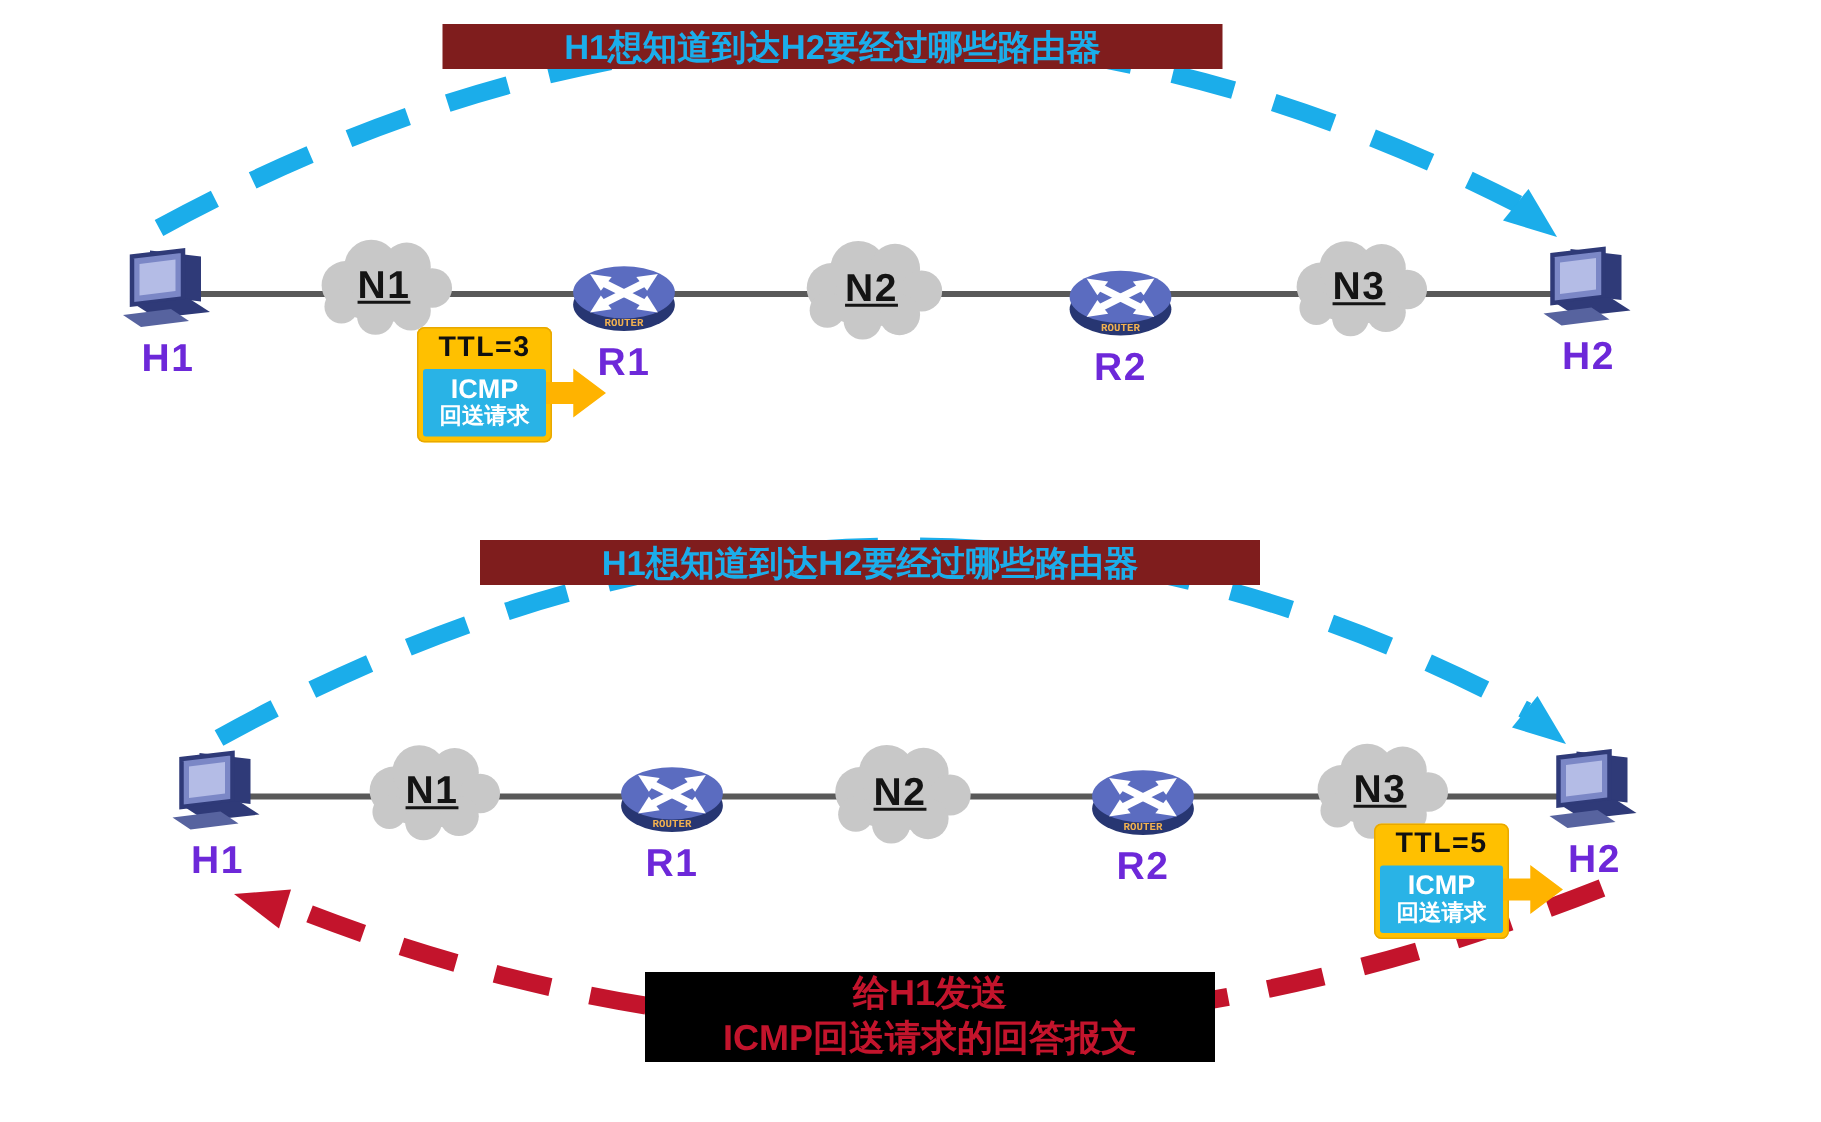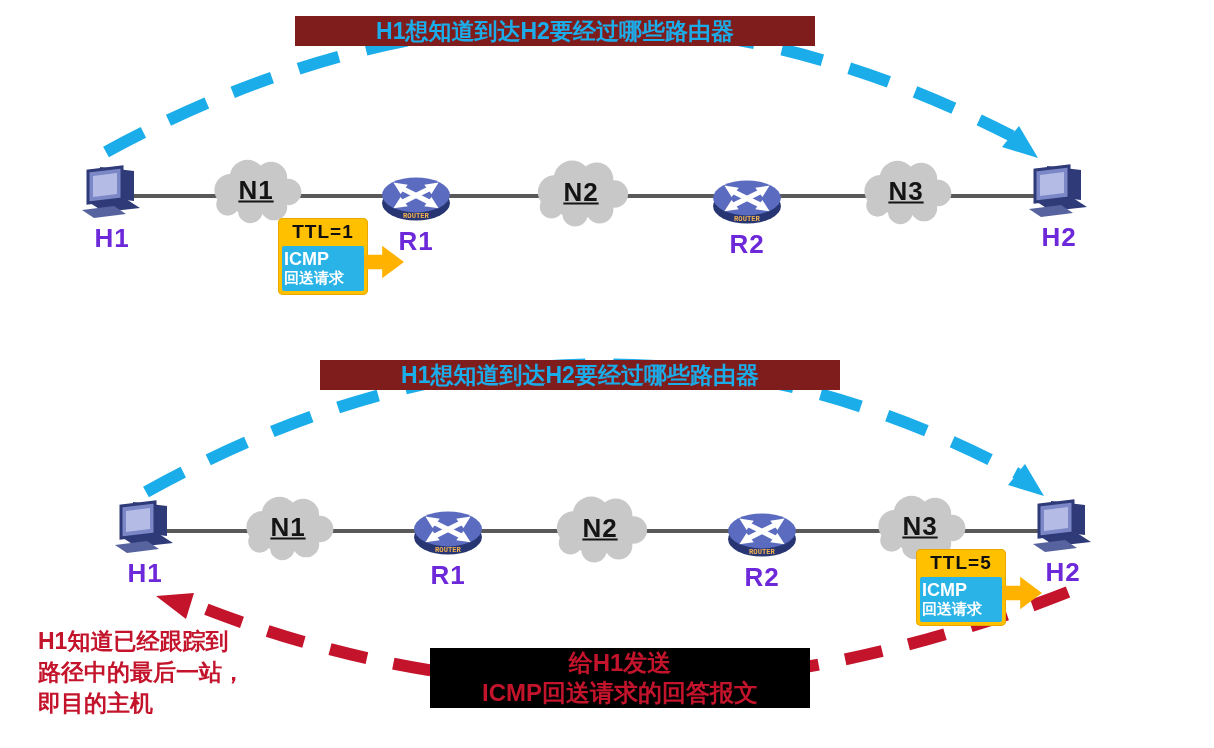--- a/index.html
+++ b/index.html
@@ -33,21 +33,21 @@
   }
   .packet{
     position:absolute;background:#ffc000;border-radius:5px;padding:2px 4px 4px 4px;
     width:82px;box-shadow:0 0 0 1px #e8a800 inset;
   }
   .packet .ttl{
     text-align:center;font-weight:bold;font-size:19px;color:#101010;
     padding:1px 0 3px 0;letter-spacing:1px;
   }
   .packet .icmp{
-    background:#29b3e6;color:#ffffff;font-weight:bold;
+    background:#29b3e6;color:#ffffff;font-weight:bold;text-align:center;
     padding:3px 2px 4px 2px;border-radius:2px;
   }
   .packet .icmp .l1{font-size:18px;line-height:20px;}
   .packet .icmp .l2{font-size:15px;line-height:18px;}
   .packet .parrow{position:absolute;left:86px;}
 </style>
 </head>
 <body>
 
 <div id="canvas">
@@ -305,21 +305,21 @@
         <polygon points="12,10 46,6 46,38 12,42" fill="#7b87c6" stroke="#2f3a78" stroke-width="3"></polygon>
         <polygon points="17,15 41,12 41,33 17,36" fill="#b4bce6"></polygon>
         <polygon points="14,42 50,38 64,47 28,51" fill="#2f3a78"></polygon>
         <polygon points="6,49 38,45 50,53 18,57" fill="#57639f"></polygon>
       </svg>
     </div>
     <div class="nlabel" style="top:30px">H2</div>
   </div>
 
   <div class="packet" style="left:278px;top:218px">
-    <div class="ttl">TTL=1</div>
+    <div class="ttl">TTL=3</div>
     <div class="icmp">
       <div class="l1">ICMP</div>
       <div class="l2">回送请求</div>
     </div>
     <svg class="parrow" style="top:26px" width="40" height="36" viewBox="0 0 44 36">
       <polygon points="0,10 20,10 20,0 44,18 20,36 20,26 0,26" fill="#ffb300"></polygon>
     </svg>
   </div>
 
   <div class="packet" style="left:916px;top:549px">
@@ -335,19 +335,14 @@
 
   <div class="annotation" style="left:295px;top:16px;width:520px">H1想知道到达H2要经过哪些路由器</div>
 
   <div class="annotation" style="left:320px;top:360px;width:520px">H1想知道到达H2要经过哪些路由器</div>
 
   <div class="reply-text" style="left:430px;top:648px;width:380px">
     <div>给H1发送</div>
     <div>ICMP回送请求的回答报文</div>
   </div>
 
-  <div class="red-text" style="left:38px;top:626px">
-    <div>H1知道已经跟踪到</div>
-    <div>路径中的最后一站，</div>
-    <div>即目的主机</div>
-  </div>
 
 </div>
 
 </body></html>

